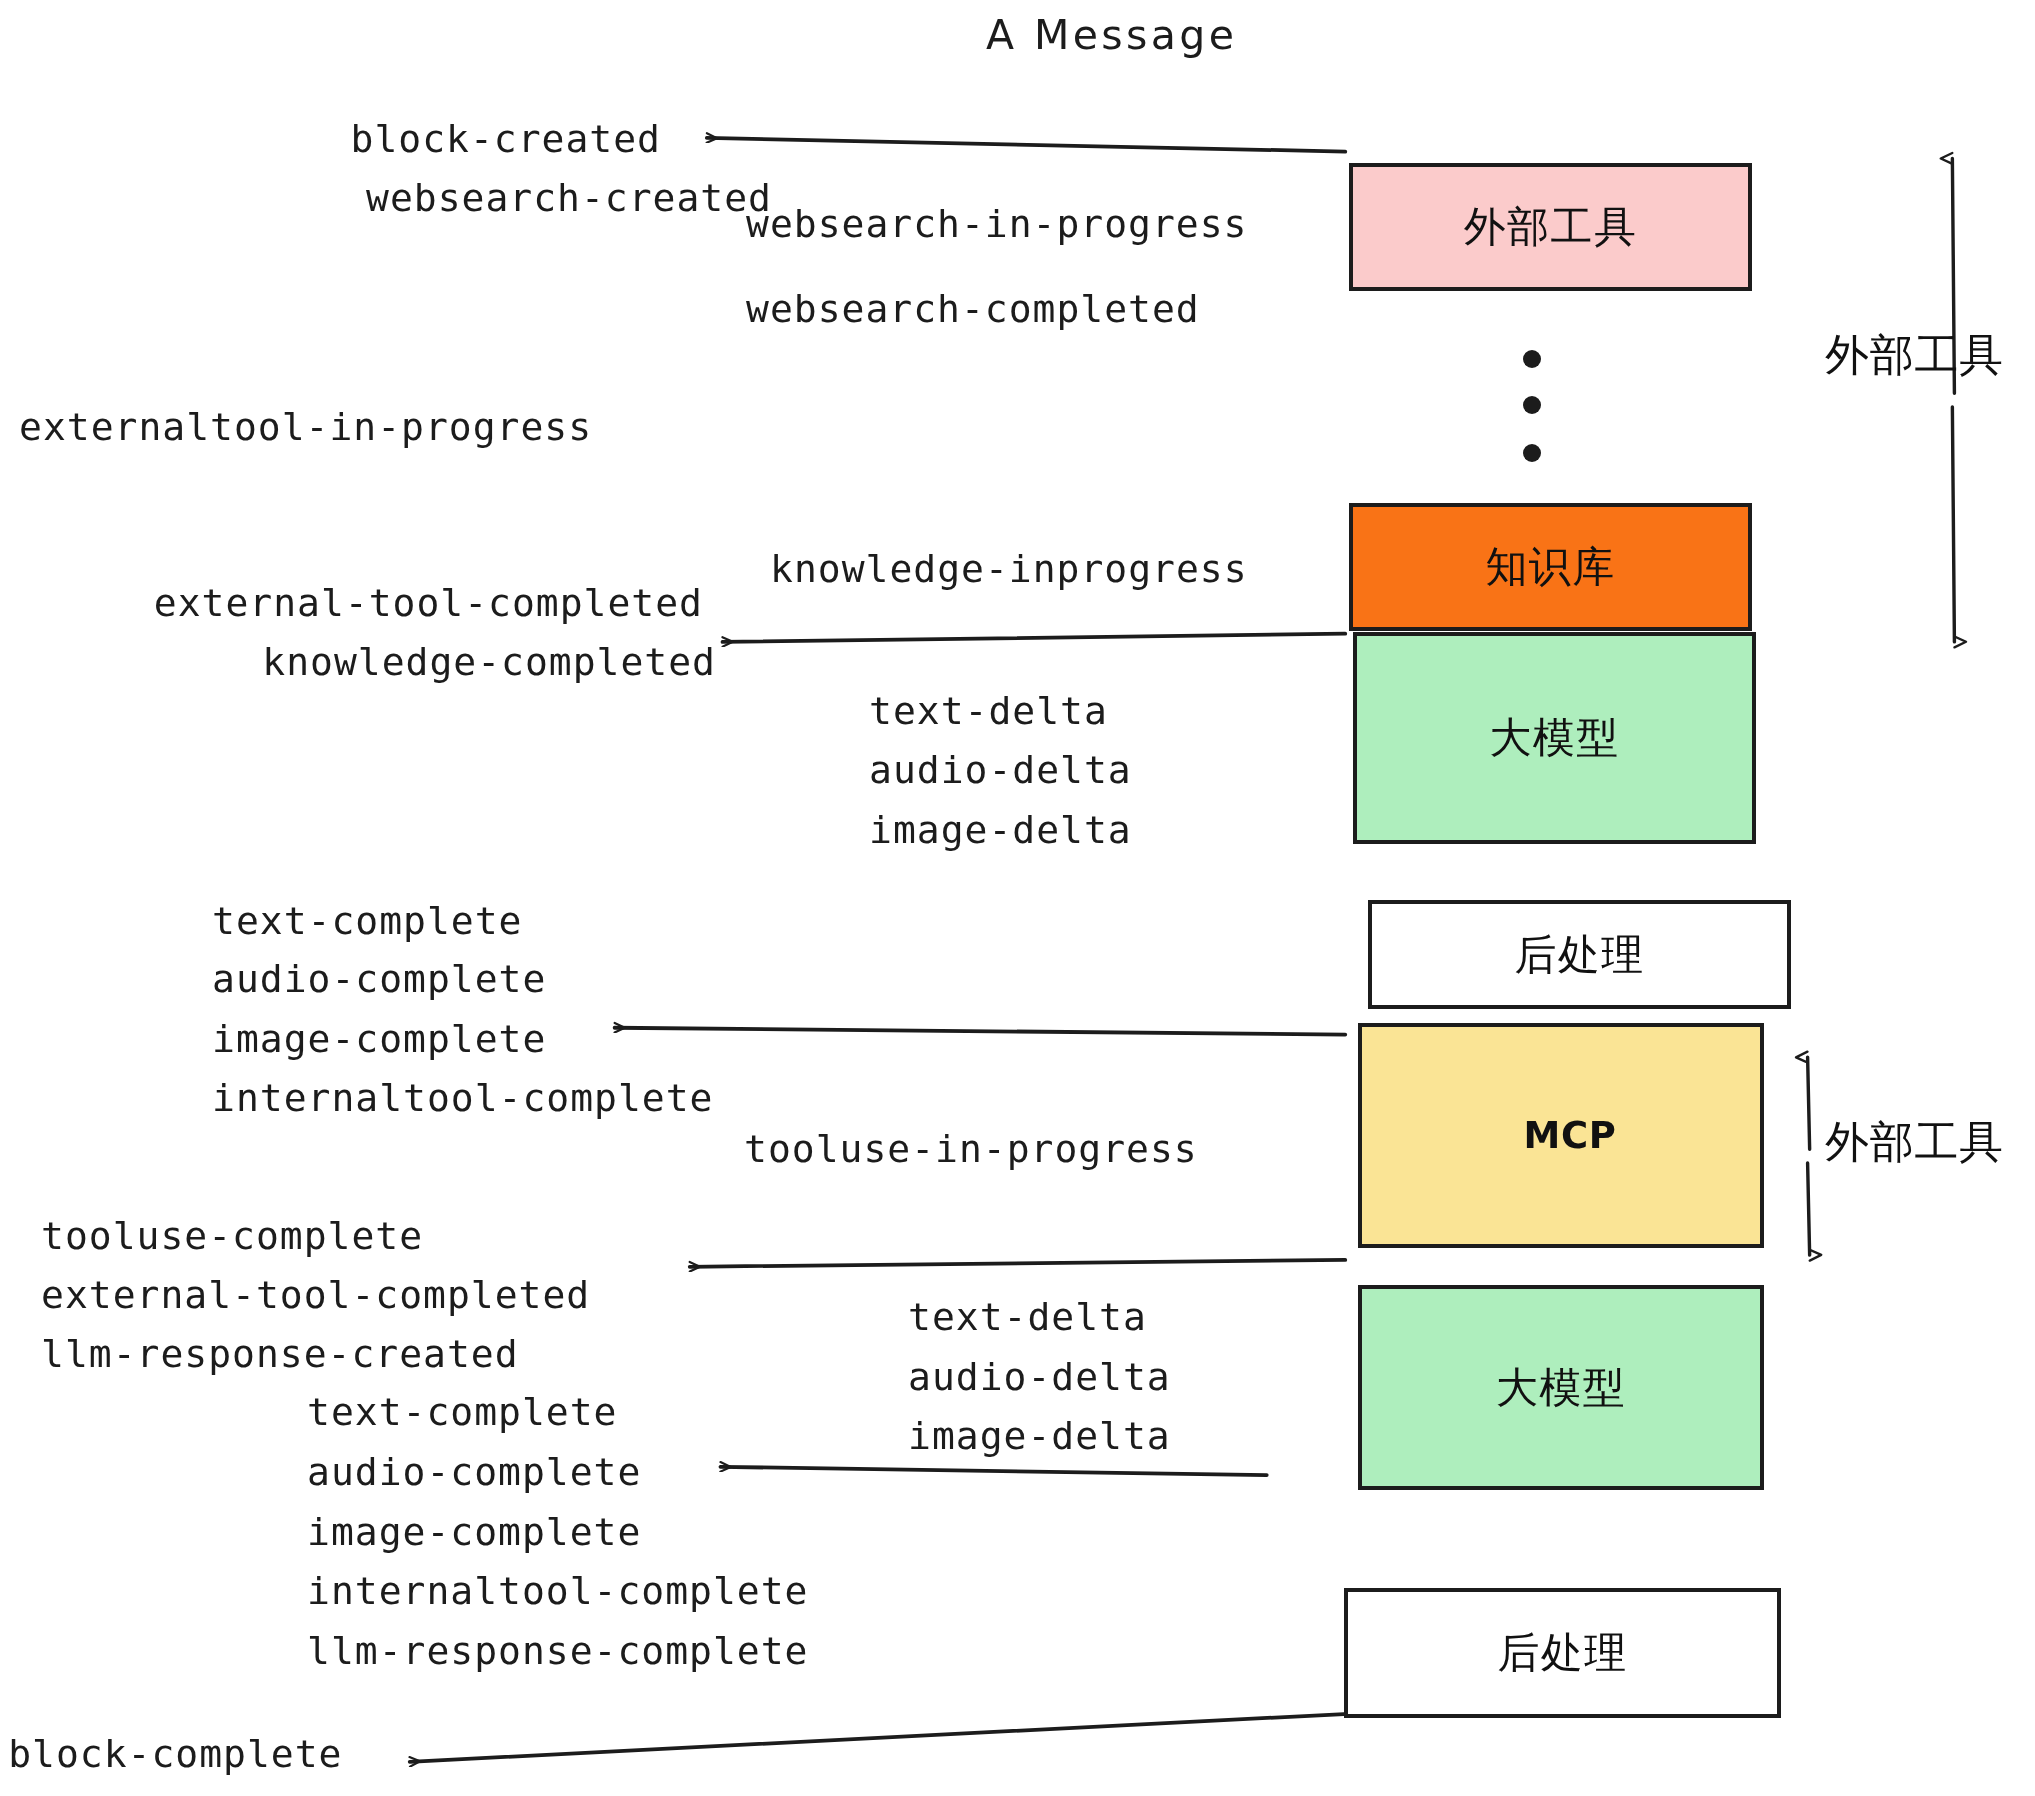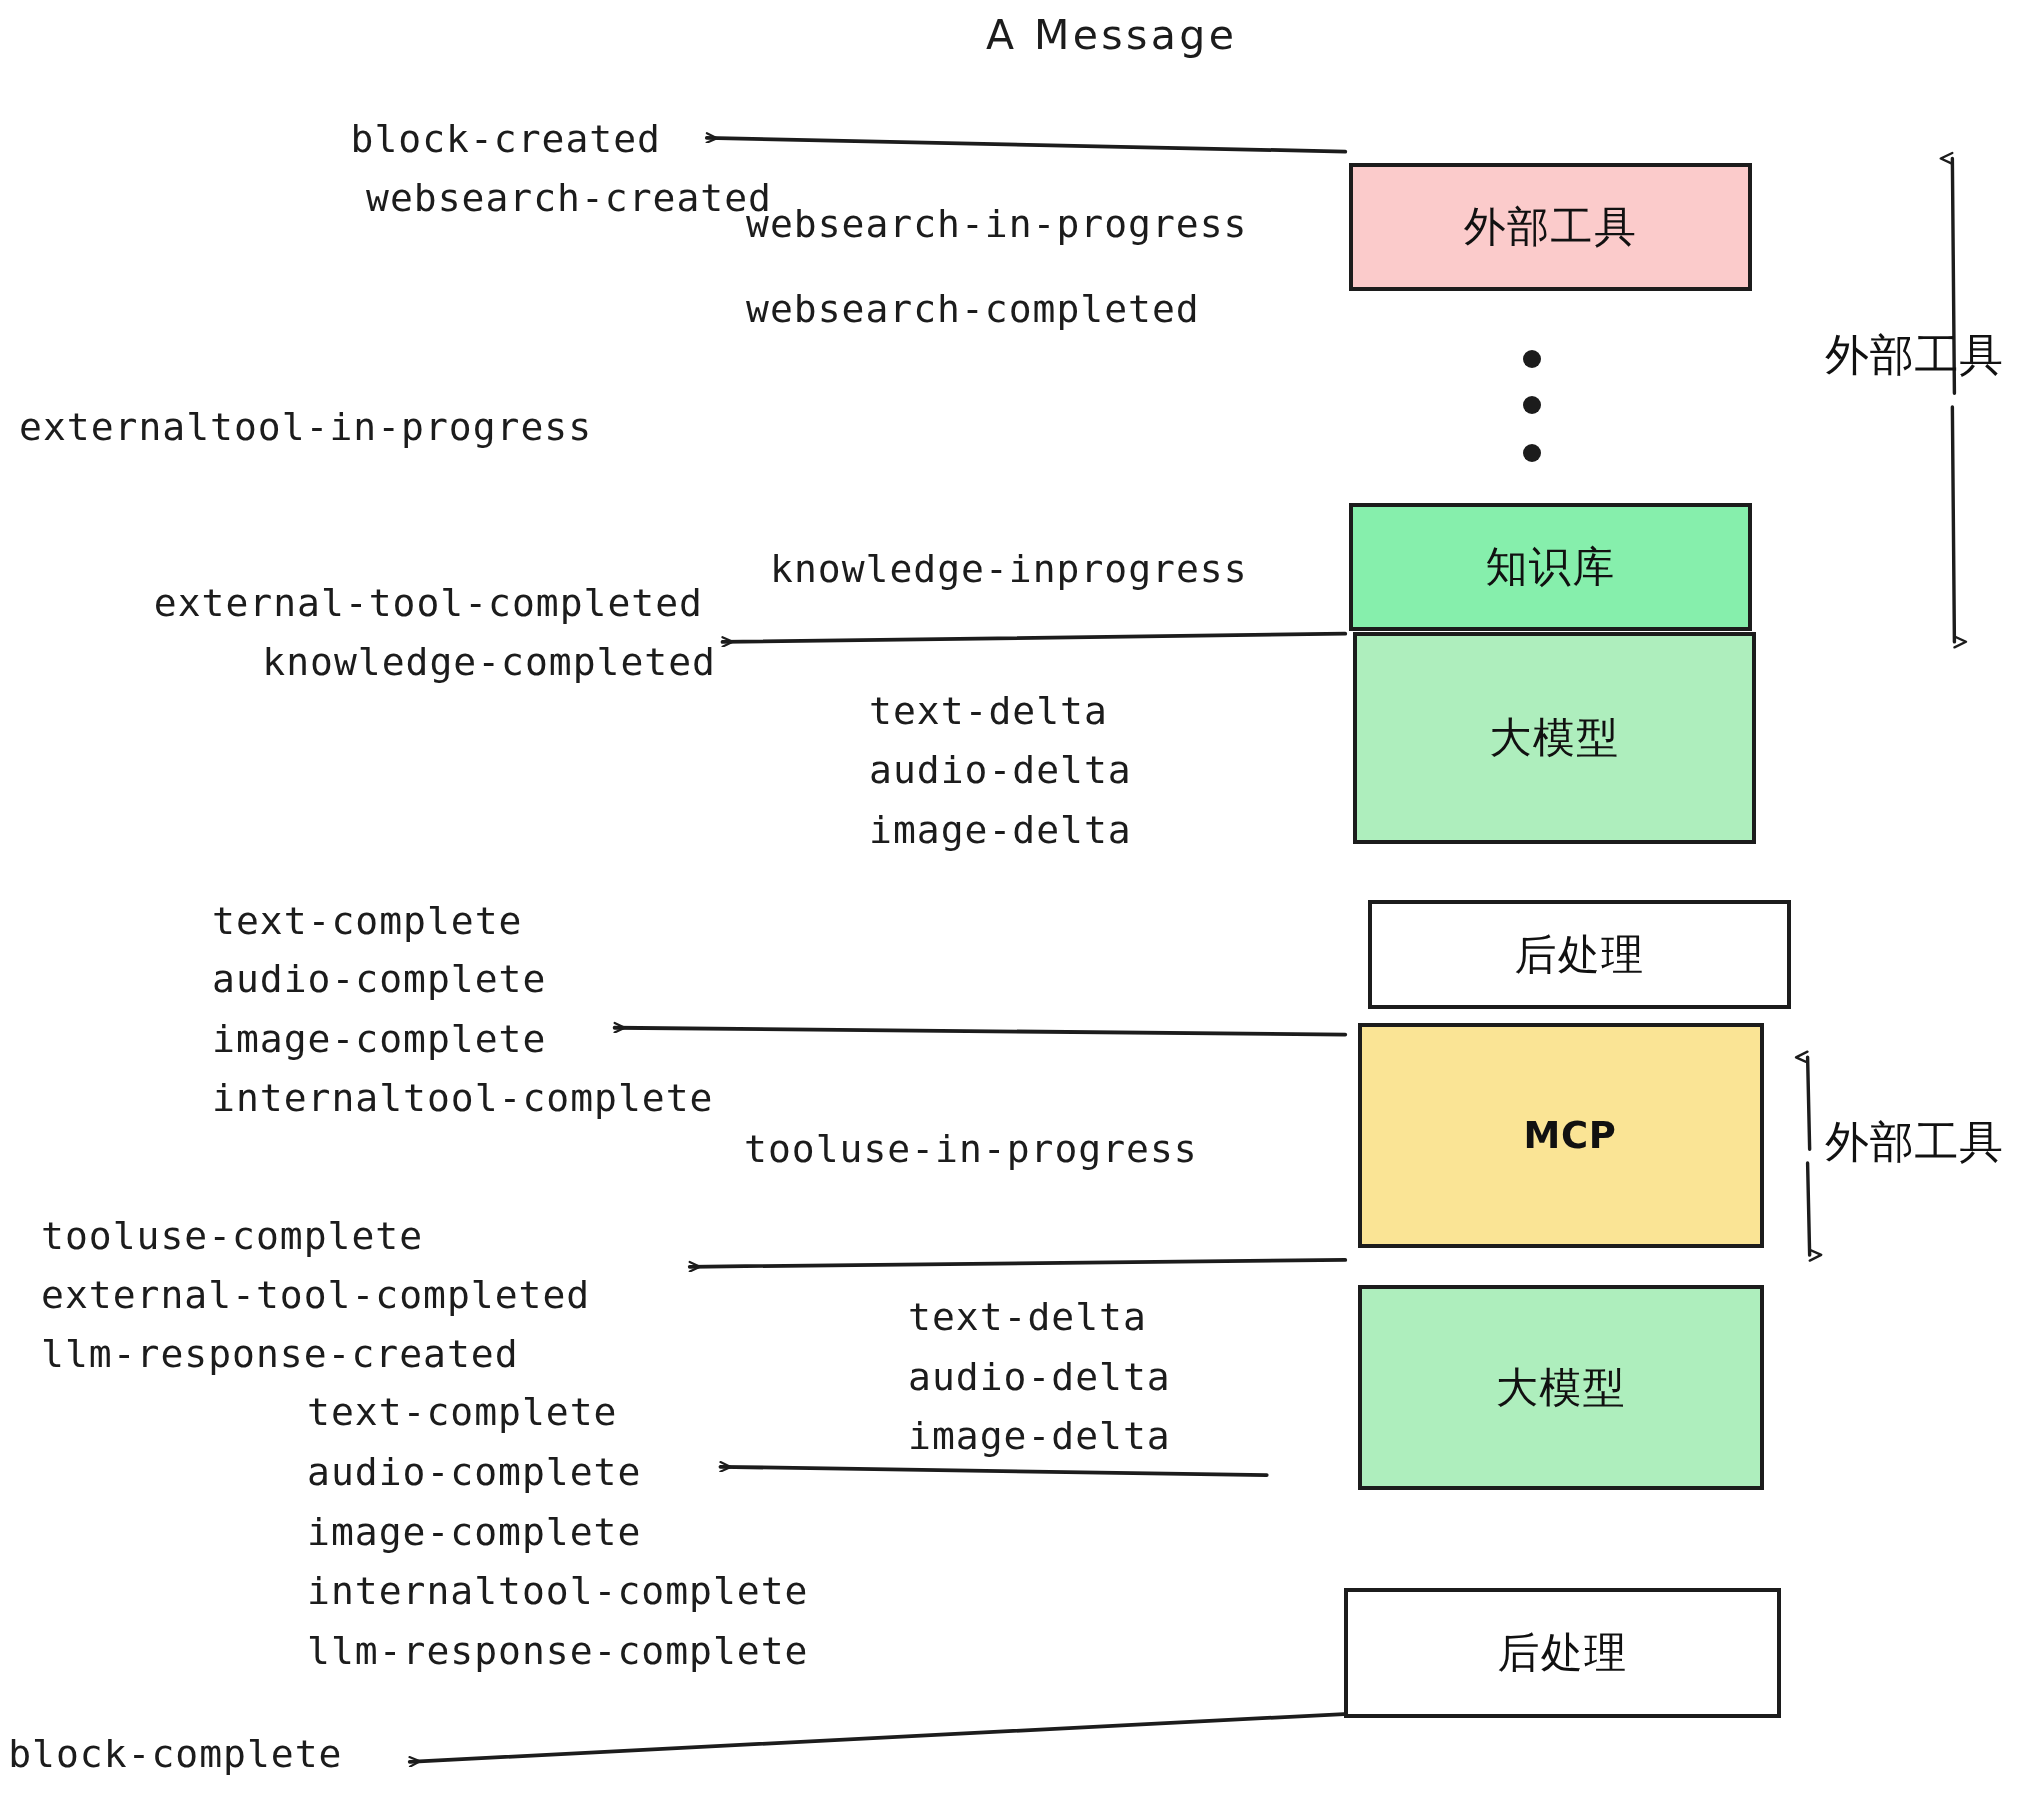--- a/index.html
+++ b/index.html
@@ -101,21 +101,21 @@
         <line x1="2859" y1="596" x2="2862" y2="940" marker-end="url(#ahu)"></line>
         <line x1="2650" y1="1683" x2="2647" y2="1548" marker-end="url(#ahu)"></line>
         <line x1="2647" y1="1703" x2="2650" y2="1838" marker-end="url(#ahu)"></line>
       </g>
   </svg>
 
   <div class="title" style="left:986px; top:11px;">A Message</div>
 
   <div id="boxes-layer">
       <div class="box" style="left: 1349px; top: 163px; width: 403px; height: 128px; background: rgb(251, 203, 203);">外部工具</div>
-      <div class="box" style="left: 1349px; top: 503px; width: 403px; height: 128px; background: #86efac;">知识库</div>
+      <div class="box" style="left: 1349px; top: 503px; width: 403px; height: 128px; background: #f97316;">知识库</div>
       <div class="box" style="left: 1353px; top: 632px; width: 403px; height: 212px; background: rgb(174, 238, 189);">大模型</div>
       <div class="box" style="left: 1368px; top: 900px; width: 423px; height: 109px; background: rgb(255, 255, 255);">后处理</div>
       <div class="box mcp" style="left: 1358px; top: 1023px; width: 406px; height: 225px; background: rgb(250, 228, 149); padding-left: 18px;">MCP</div>
       <div class="box" style="left: 1358px; top: 1285px; width: 406px; height: 205px; background: rgb(174, 238, 189);">大模型</div>
       <div class="box" style="left: 1344px; top: 1588px; width: 437px; height: 130px; background: rgb(255, 255, 255);">后处理</div>
     </div>
   <div id="dots-layer">
       <div class="dot" style="left: 1523px; top: 350px;"></div>
       <div class="dot" style="left: 1523px; top: 396px;"></div>
       <div class="dot" style="left: 1523px; top: 444px;"></div>

